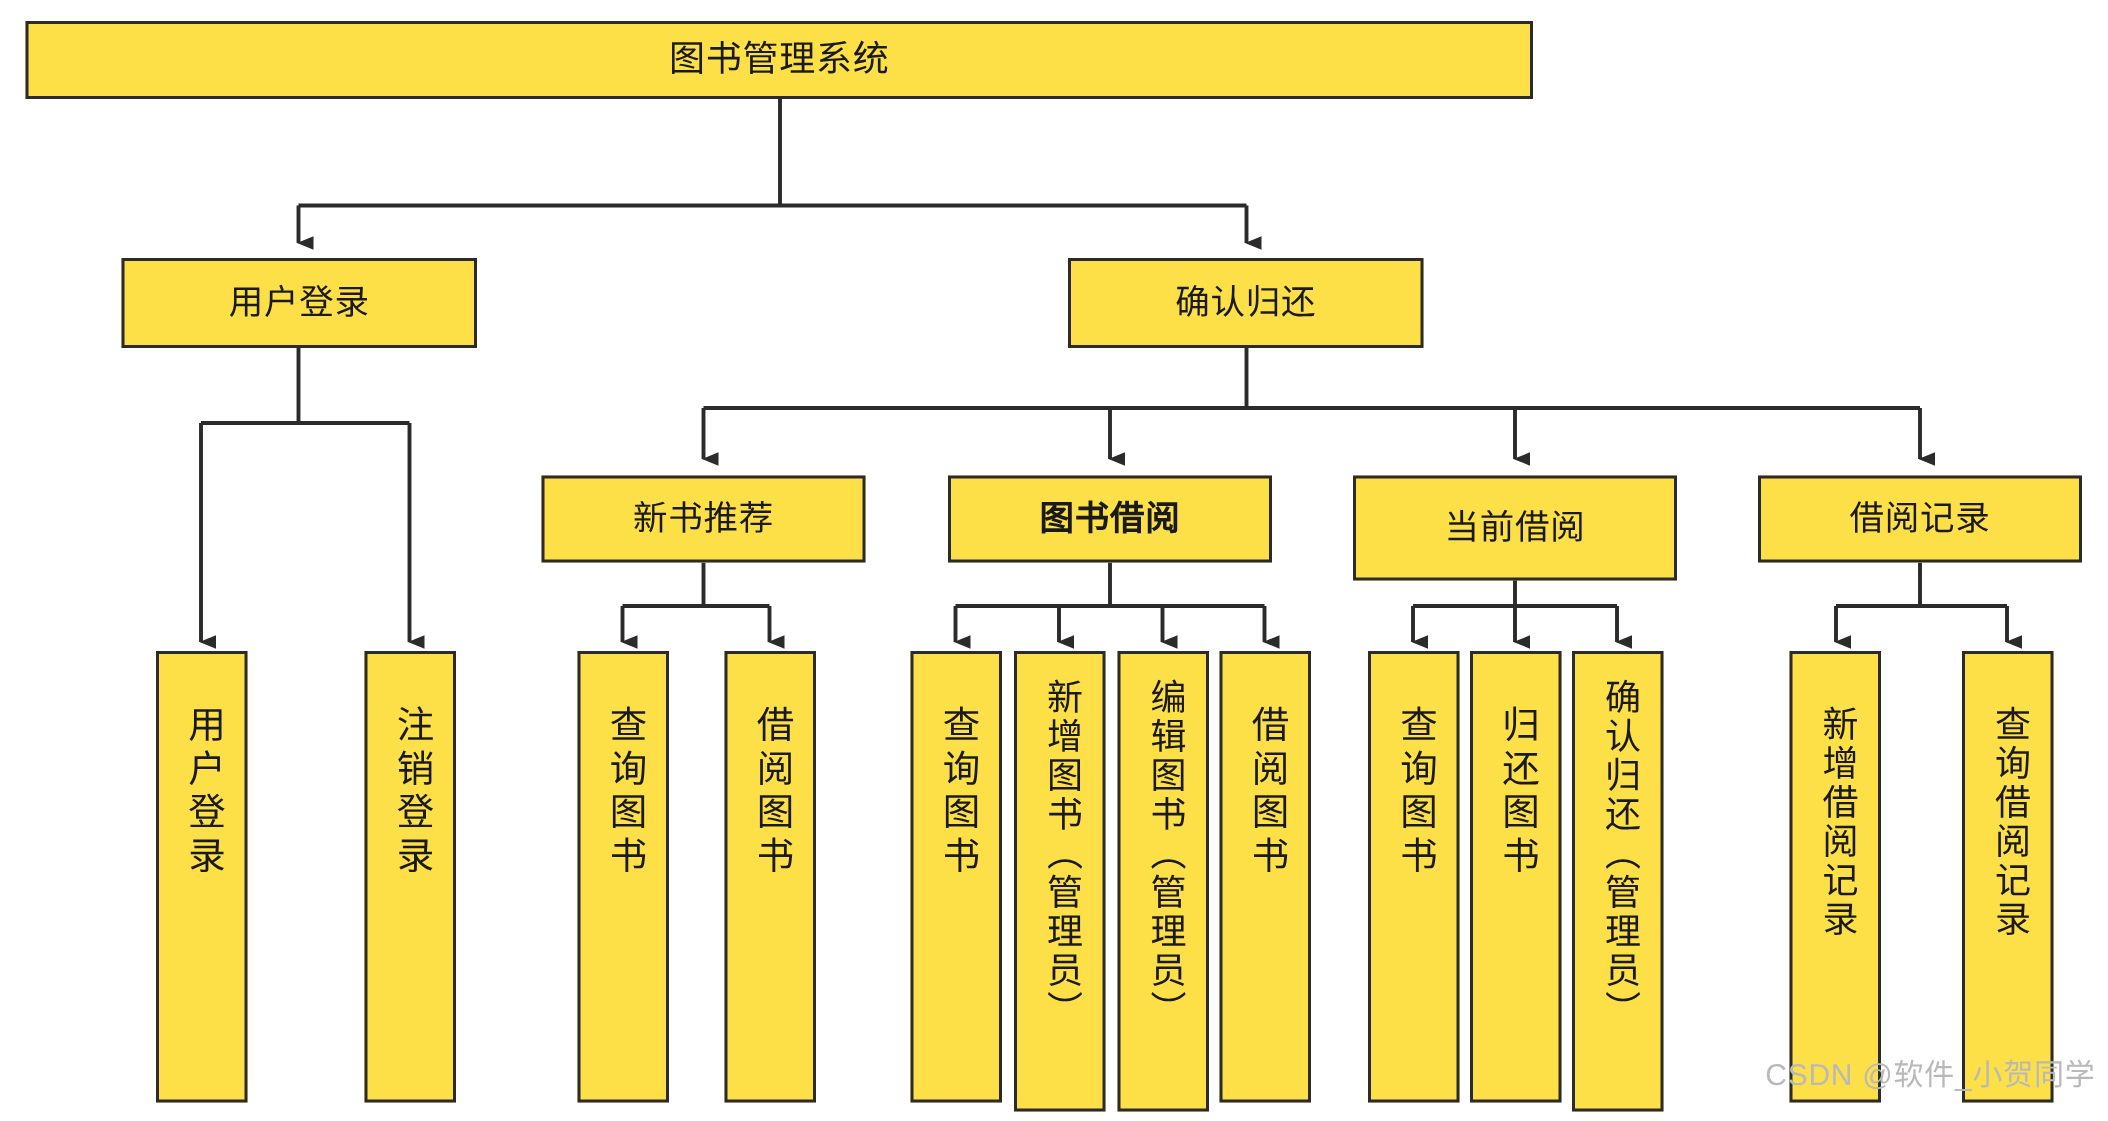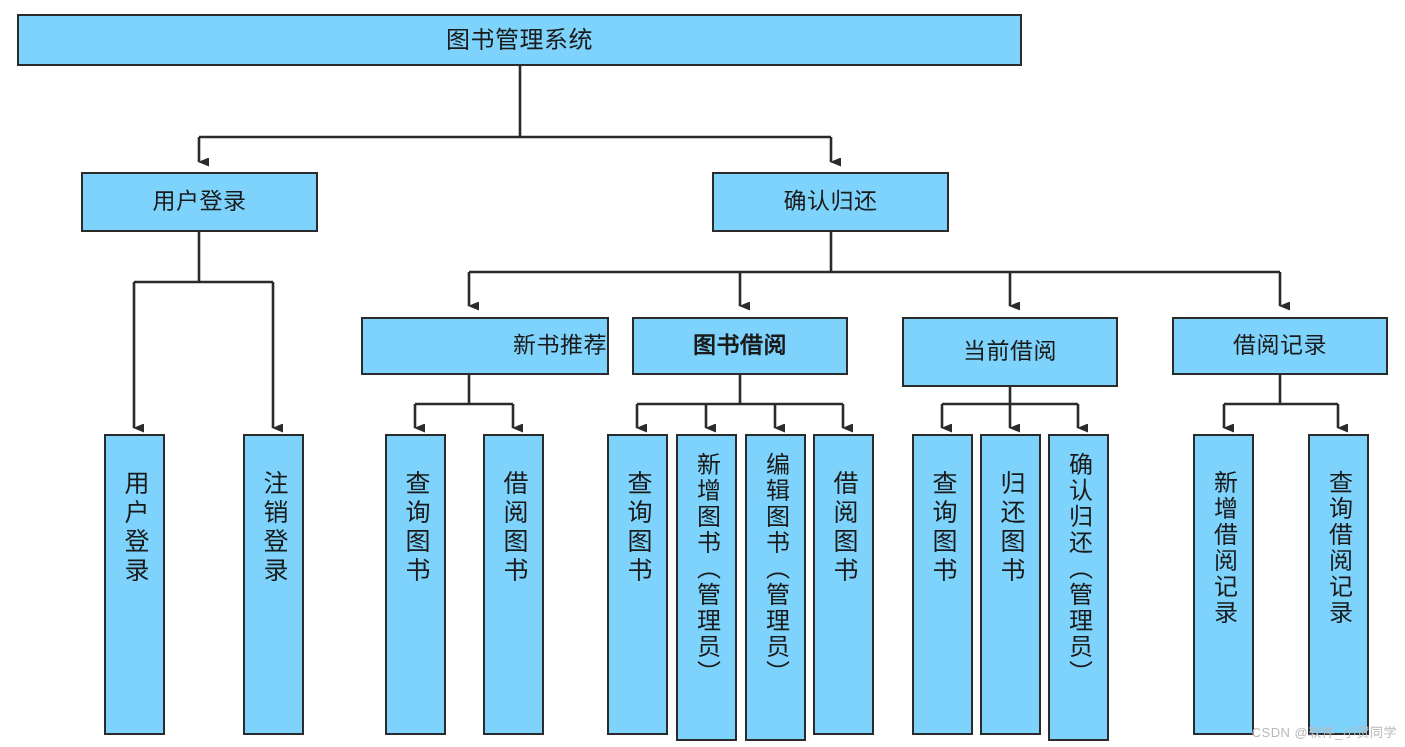--- a/index.html
+++ b/index.html
@@ -23,21 +23,21 @@
     position: absolute;
     left: 0;
     top: 0;
     width: 1405px;
     height: 747px;
     pointer-events: none;
   }
   .node {
     position: absolute;
     box-sizing: border-box;
-    background: #7dd3fc;
+    background: #fde047;
     border: 2px solid #2b2b2b;
     display: flex;
     align-items: center;
     justify-content: center;
     overflow: hidden;
   }
   .node-label {
     display: block;
     text-align: center;
     line-height: 1.18;
@@ -69,22 +69,22 @@
   .node.vert.narrow .node-label {
     font-size: 24px;
     letter-spacing: 2px;
   }
   .node.vert.tall {
     padding-top: 16px;
   }
   #watermark {
     position: absolute;
     right: 8px;
-    bottom: 6px;
-    font-size: 13px;
+    bottom: 18px;
+    font-size: 20px;
     color: #b9b9b9;
     letter-spacing: 0.5px;
     white-space: nowrap;
   }
 </style>
 </head>
 <body>
 
 <div id="diagram-root">
 
@@ -143,21 +143,21 @@
   </div>
 
   <div class="node horiz" style="left:81px; top:172px; width:237px; height:60px;">
     <span class="node-label">用户登录</span>
   </div>
 
   <div class="node horiz" style="left:712px; top:172px; width:237px; height:60px;">
     <span class="node-label">确认归还</span>
   </div>
 
-  <div class="node horiz" style="left:361px; top:317px; width:248px; height:58px;justify-content:flex-end;">
+  <div class="node horiz" style="left:361px; top:317px; width:216px; height:58px;">
     <span class="node-label">新书推荐</span>
   </div>
 
   <div class="node horiz" style="left:632px; top:317px; width:216px; height:58px;font-weight:bold;">
     <span class="node-label">图书借阅</span>
   </div>
 
   <div class="node horiz" style="left:902px; top:317px; width:216px; height:70px;">
     <span class="node-label">当前借阅</span>
   </div>

